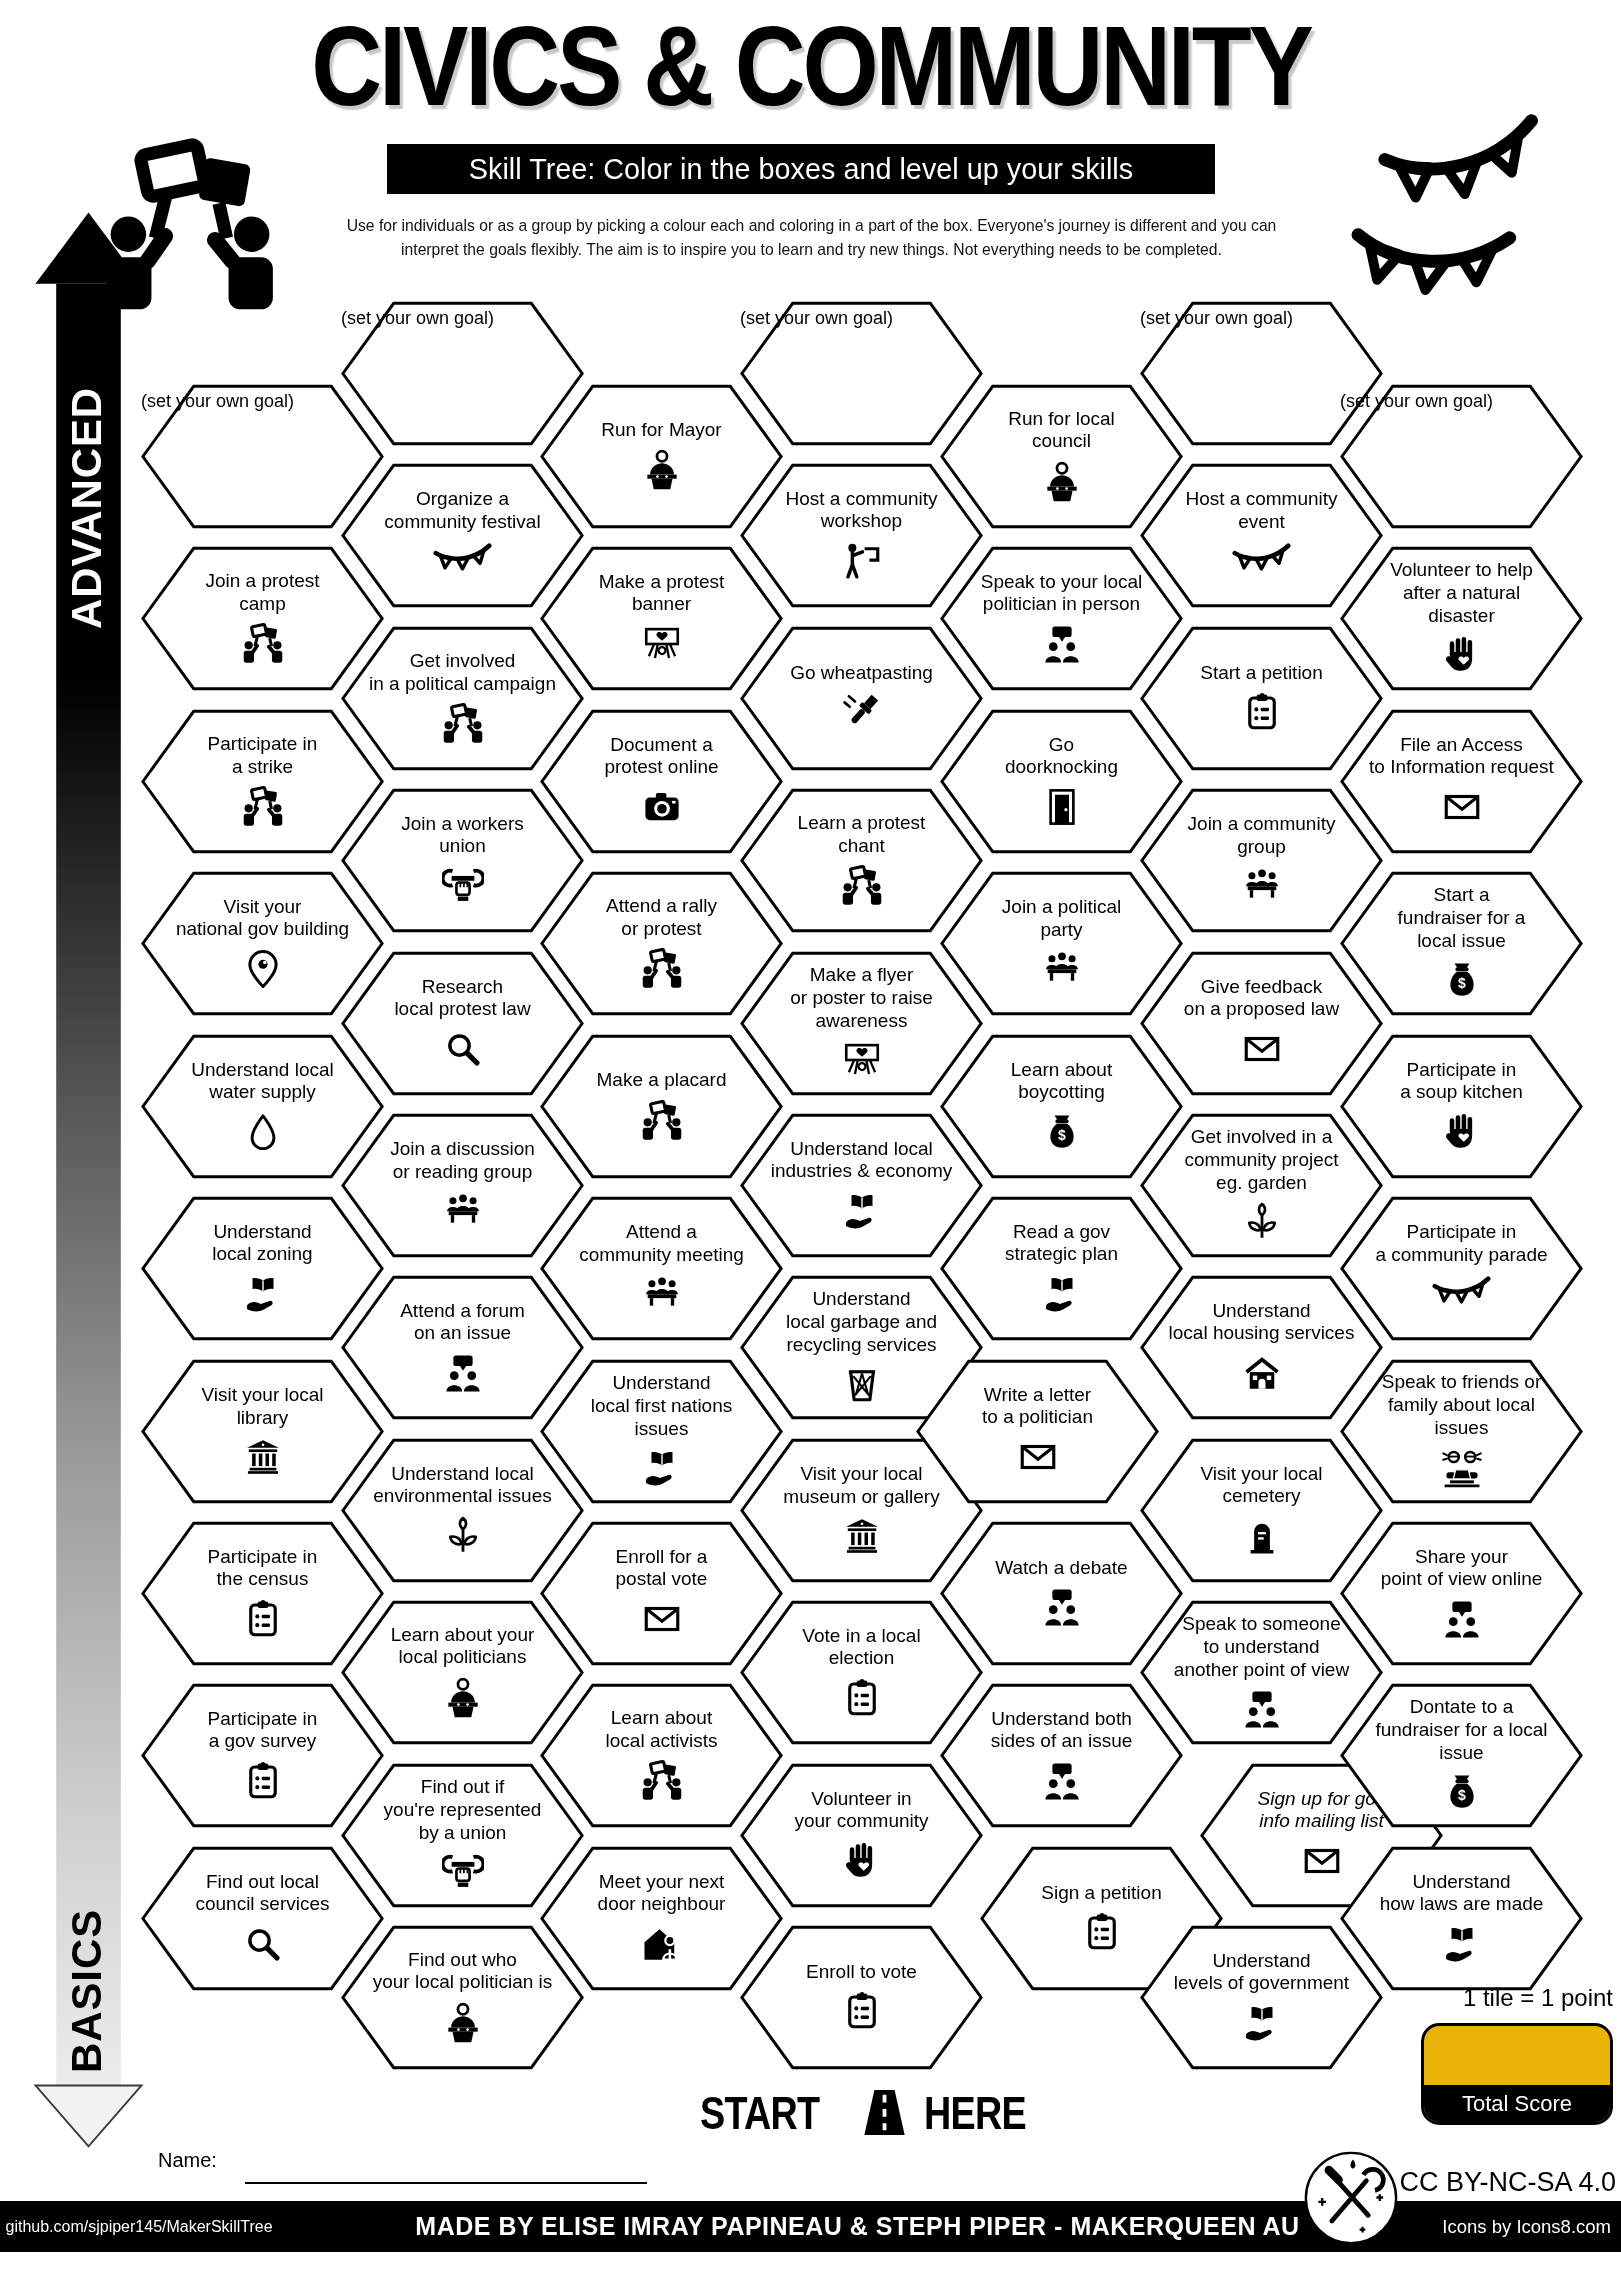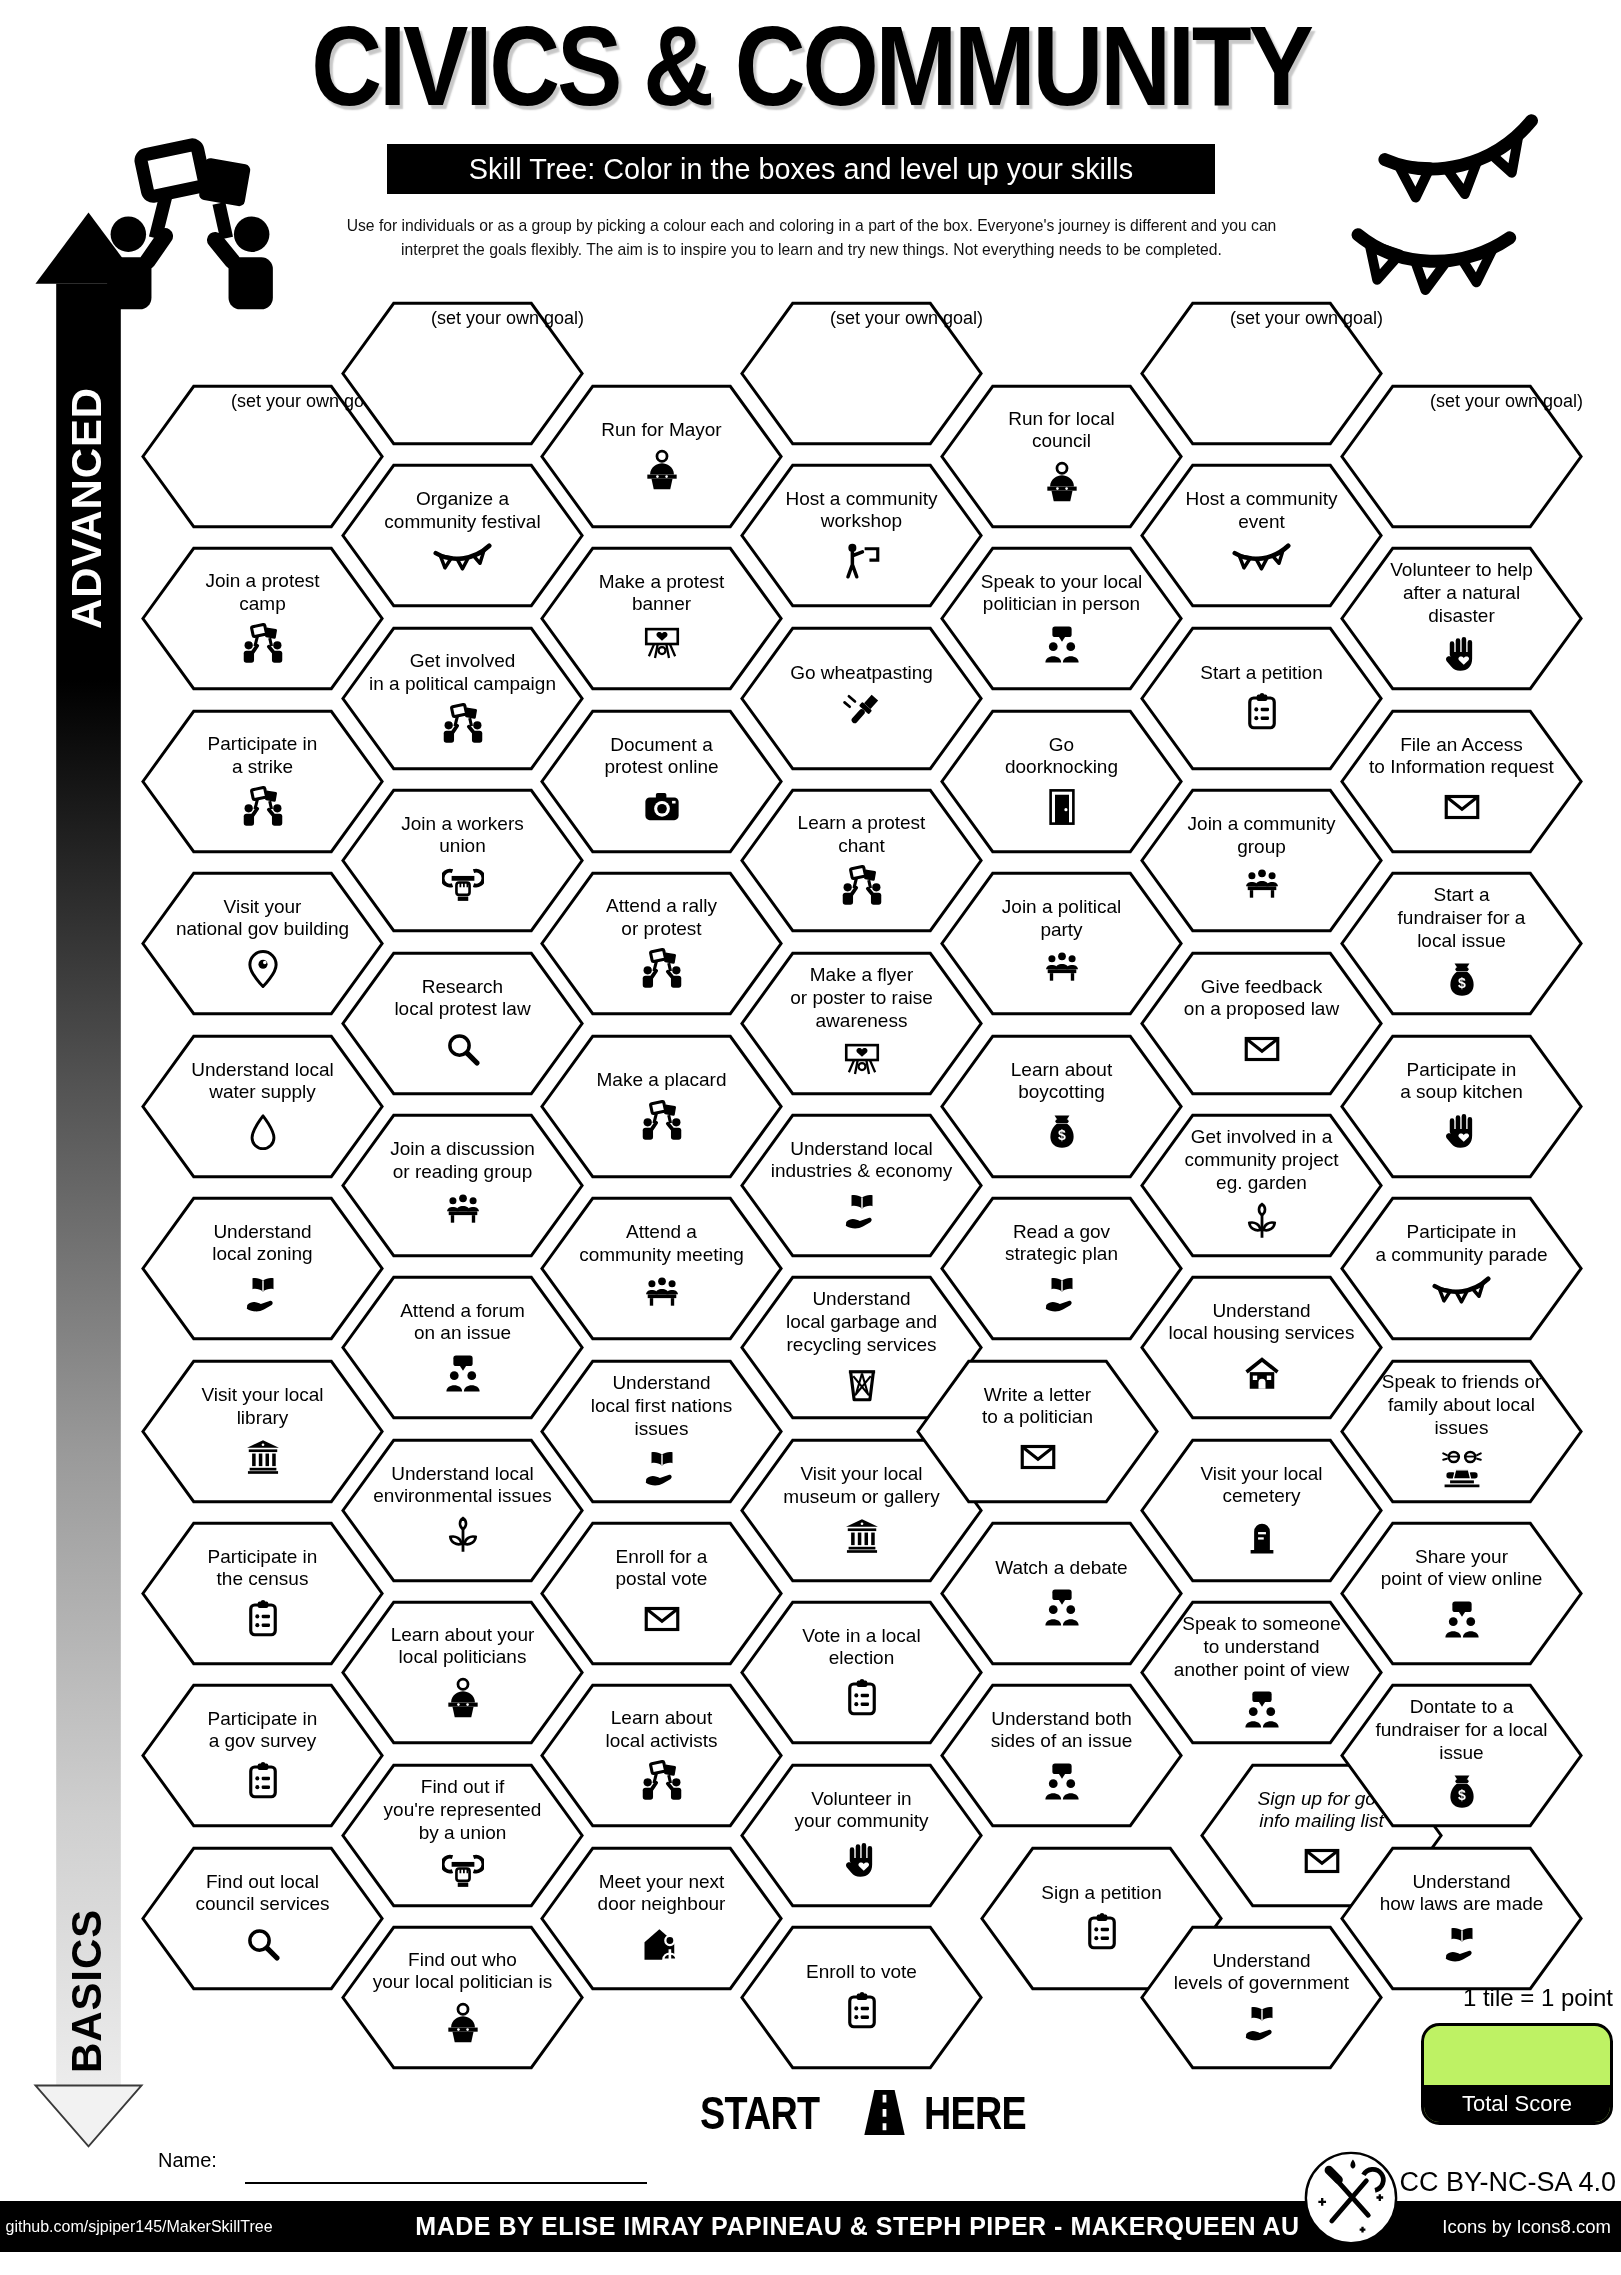--- a/index.html
+++ b/index.html
@@ -26,32 +26,32 @@
   .adv span{color:#fff;}
   .bas span{color:#000;}
 
   
   .hex{position:absolute;width:243px;height:145px;}
   .hex svg.shape{position:absolute;inset:0;width:100%;height:100%;}
   .hex .content{position:absolute;left:28px;right:28px;top:3.7px;bottom:5.5px;display:flex;
                 flex-direction:column;align-items:center;justify-content:center;gap:6.5px;
                 text-align:center;}
   .hex .label{font-size:19px;line-height:1.2;white-space:pre-line;}
-  .hex .goal-label{position:absolute;top:6.5px;left:0;right:0;text-align:right;font-size:18px;}
+  .hex .goal-label{position:absolute;top:6.5px;left:0;right:0;text-align:left;font-size:18px;}
   .hex .icon{flex:0 0 auto;}
 
   
   .start-block{position:absolute;left:700px;top:2084px;display:flex;align-items:center;gap:11px;}
   .start-block .w{font-size:46px;font-weight:bold;letter-spacing:-0.9px;display:inline-block;
                   transform:scaleX(.82);transform-origin:left center;}
   .start-block .w2{transform:scaleX(.82);transform-origin:left center;}
   .name-label{position:absolute;left:158px;top:2149px;font-size:20px;}
   .name-line{position:absolute;left:245px;top:2182px;width:402px;border-top:2.8px solid #000;}
   .tile-note{position:absolute;left:1426px;top:1984px;width:187px;text-align:right;font-size:24px;}
-  .score-box{position:absolute;left:1421px;top:2023px;width:192px;height:102px;background:#bef264;
+  .score-box{position:absolute;left:1421px;top:2023px;width:192px;height:102px;background:#eab308;
              border:3.2px solid #000;border-radius:18.5px;overflow:hidden;display:flex;
              flex-direction:column;box-sizing:border-box;}
   .score-box .space{flex:1;}
   .score-box .band{height:37px;background:#000;color:#fff;display:flex;align-items:center;
                    justify-content:center;font-size:22px;}
   .cc-text{position:absolute;left:1394px;top:2167px;width:222px;text-align:right;font-size:27px;}
   .cc-logo{position:absolute;left:1303px;top:2150px;z-index:5;}
 
   .footer{position:absolute;left:0;bottom:0;width:100%;height:51px;background:#000;color:#fff;
           display:flex;align-items:center;z-index:1;}

